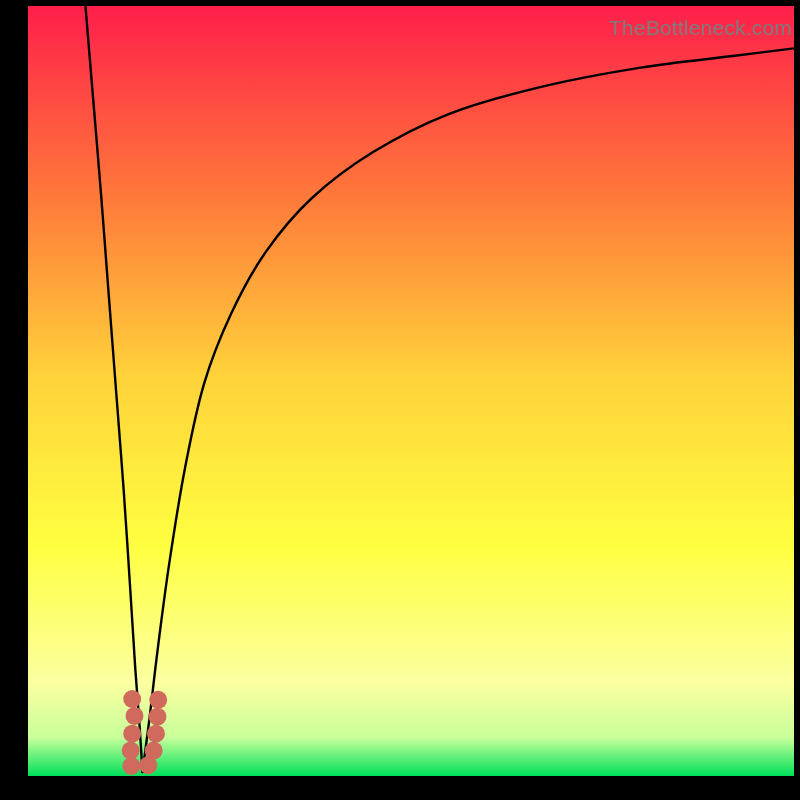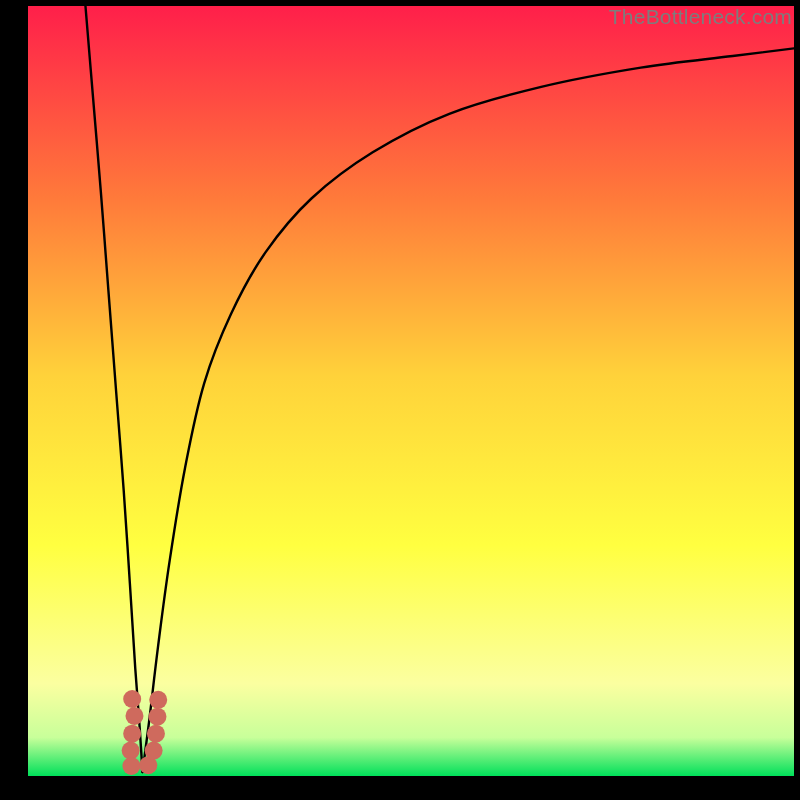--- a/index.html
+++ b/index.html
@@ -21,21 +21,21 @@
   }
   .plot {
     position: absolute;
     left: 0;
     top: 0;
     width: 766px;
     height: 770px;
   }
   .watermark {
     position: absolute;
-    top: 5px;
+    top: 16px;
     right: 8px;
     color: #7d7d7d;
     font-size: 21px;
     font-weight: 500;
     letter-spacing: 0.2px;
   }
 </style>
 </head>
 <body>
 

